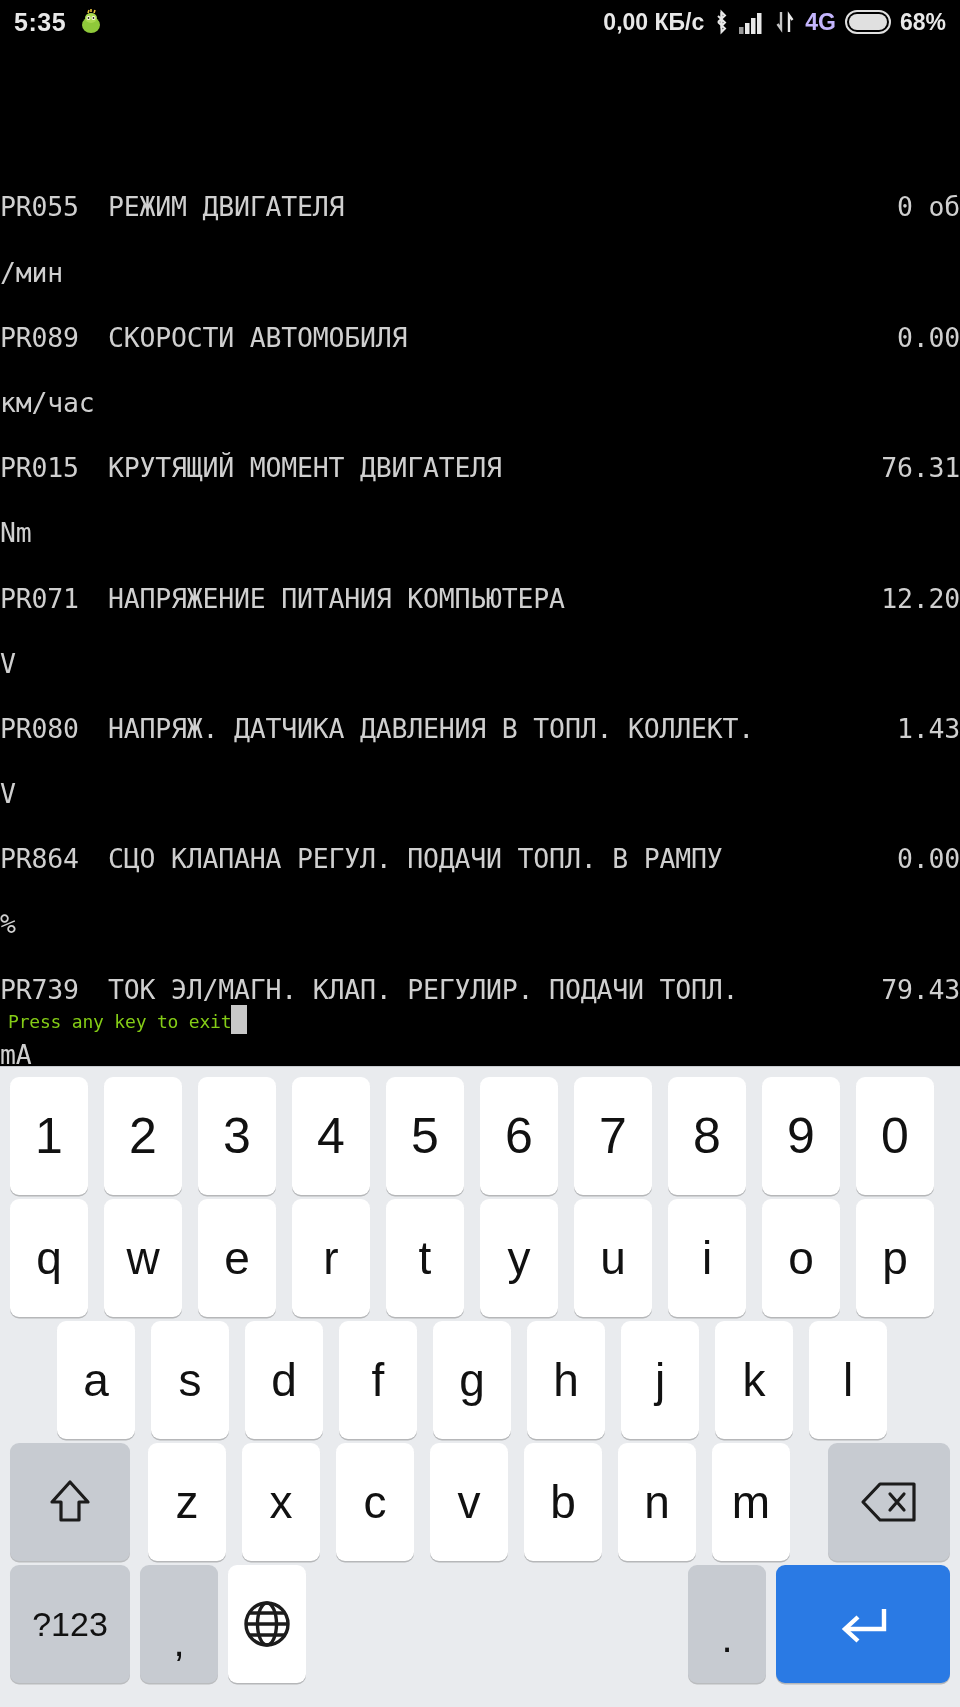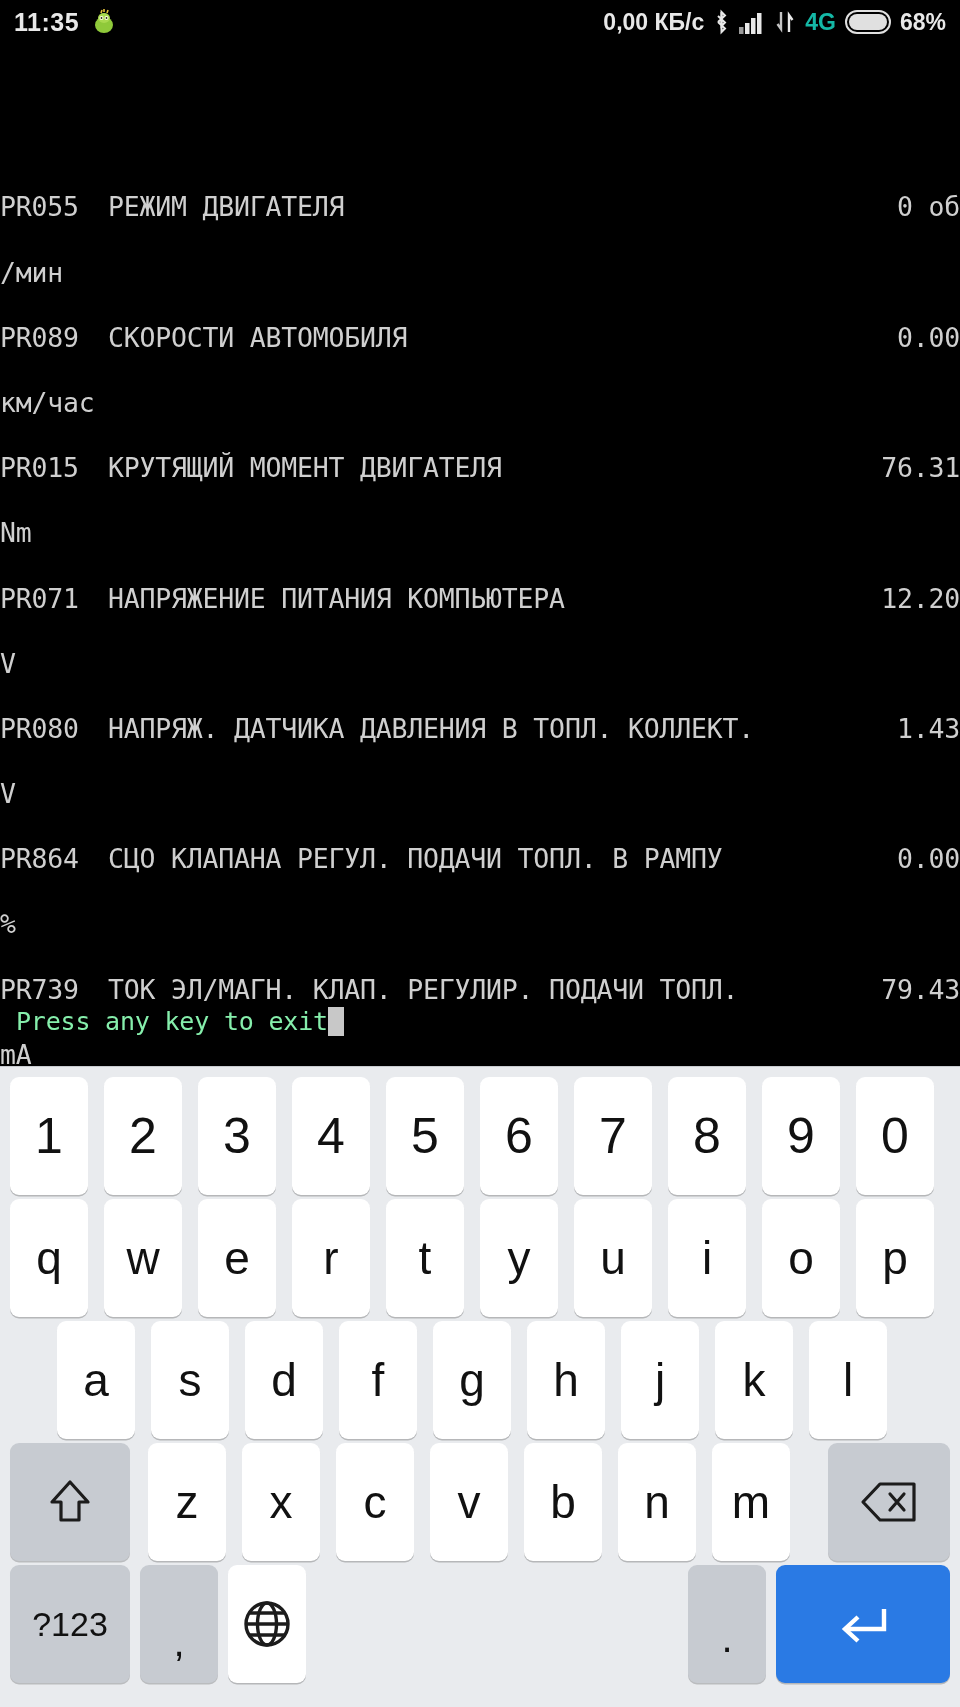--- a/index.html
+++ b/index.html
@@ -19,21 +19,21 @@
     padding: 0 14px 0 14px;
     font-family: "Liberation Sans", sans-serif;
   }
   #sb-left { display: flex; align-items: center; gap: 12px; }
   #sb-time { font-size: 25px; font-weight: 700; color: #e8e8e8; letter-spacing: .5px; }
   #sb-notif-icon { width: 26px; height: 26px; position: relative; display: inline-block; }
   #sb-spacer { flex: 1 1 auto; }
   #sb-right { display: flex; align-items: center; gap: 9px; }
   #sb-netspeed { font-size: 23px; font-weight: 700; color: #e8e8e8; }
   .sb-ico { display: inline-flex; align-items: center; }
-  #sb-4g { font-size: 23px; font-weight: 700; color: #14b8a6; }
+  #sb-4g { font-size: 23px; font-weight: 700; color: #c4b5fd; }
   #sb-batt-pct { font-size: 23px; font-weight: 700; color: #e8e8e8; }
   #sb-batt {
     width: 46px; height: 24px; border: 2.5px solid #e0e0e0; border-radius: 12px;
     position: relative; display: inline-block;
   }
   #sb-batt::after {
     content: ""; position: absolute; left: 2px; top: 2px; bottom: 2px;
     width: 38px; background: #e0e0e0; border-radius: 9px;
   }
 
@@ -51,23 +51,23 @@
   }
   .term-line {
     height: 65.2px; width: 960px; white-space: pre;
     position: relative; overflow: hidden;
   }
   .term-line .code { position: absolute; left: 0; top: 0; }
   .term-line .desc { position: absolute; left: 108px; top: 0; text-align: center; }
   .term-line .val  { position: absolute; right: 0; top: 0; text-align: right; }
   .term-line .wrap { position: absolute; left: 0; top: 0; }
   #prompt-line {
-    position: absolute; left: 16px; top: 958px;
+    position: absolute; left: 8px; top: 958px;
     font-family: "DejaVu Sans Mono", monospace;
-    font-size: 25px; line-height: 40px; color: #86efac; white-space: pre;
+    font-size: 18px; line-height: 40px; color: #84cc16; white-space: pre;
   }
   #cursor-block {
     display: inline-block; width: 16px; height: 29px;
     background: #c8c8c8; vertical-align: -6px;
   }
 
   
   #keyboard {
     position: absolute; left: 0; top: 1066px; width: 960px; height: 641px;
     background: #e9ebee;
@@ -100,21 +100,21 @@
 
   svg { display: block; }
 </style>
 </head>
 <body>
 
 <div id="screen">
 
   <div id="statusbar">
     <div id="sb-left">
-      <span id="sb-time">11:35</span>
+      <span id="sb-time">5:35</span>
       <span id="sb-notif-icon">
         <svg width="26" height="26" viewBox="0 0 26 26">
           <path d="M10 4 L11 1 M13 3 L13 0 M16 4 L17 1" stroke="#e6c23a" stroke-width="1.6" fill="none"></path>
           <ellipse cx="13" cy="16" rx="9" ry="8" fill="#8fc93a"></ellipse>
           <ellipse cx="13" cy="9" rx="6" ry="5" fill="#a9d94f"></ellipse>
           <circle cx="10.5" cy="9" r="2" fill="#fdfde4"></circle>
           <circle cx="15.5" cy="9" r="2" fill="#fdfde4"></circle>
           <circle cx="10.5" cy="9" r="0.9" fill="#2b2b12"></circle>
           <circle cx="15.5" cy="9" r="0.9" fill="#2b2b12"></circle>
         </svg>

